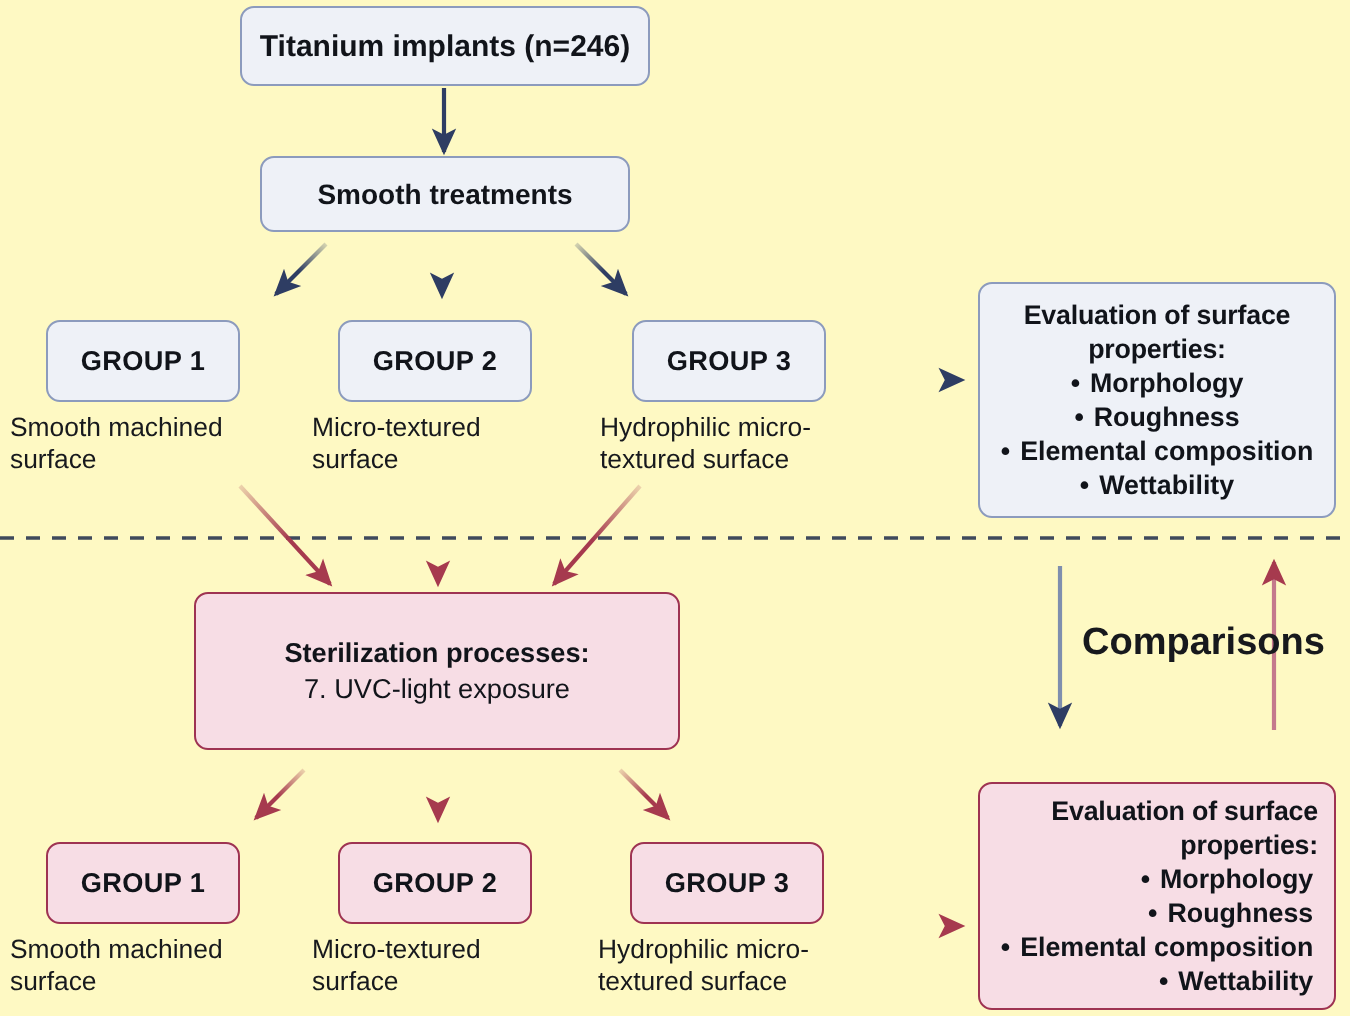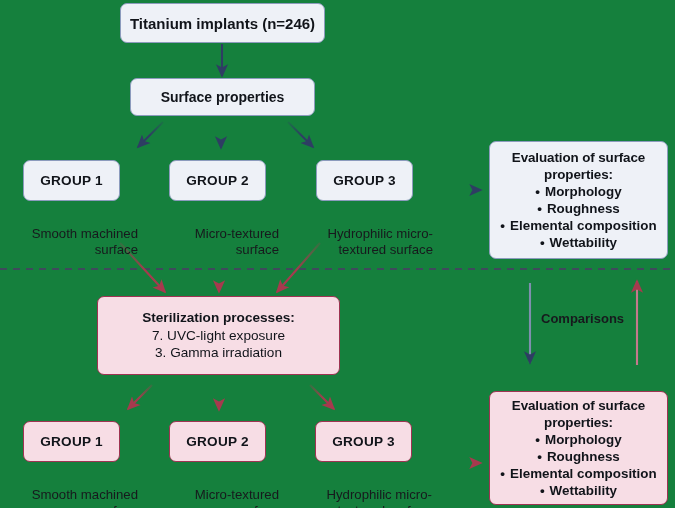--- a/index.html
+++ b/index.html
@@ -8,21 +8,21 @@
     background: #ffffff;
   }
   body {
     font-family: "Liberation Sans", sans-serif;
     -webkit-font-smoothing: antialiased;
   }
   #canvas {
     position: relative;
     width: 675px;
     height: 508px;
-    background: #15803d;
+    background: #fef9c3;
     overflow: hidden;
   }
   svg.layer {
     position: absolute;
     left: 0;
     top: 0;
     width: 675px;
     height: 508px;
     pointer-events: none;
   }
@@ -39,28 +39,28 @@
   }
   .blue {
     background: #eef1f7;
     border-color: #8c9bbd;
     color: #11141a;
   }
   .pink {
     background: #f7dde5;
     border-color: #9e3352;
     color: #11141a;
+    text-align: right;
   }
   .caption {
     position: absolute;
-    text-align: right;
+    text-align: left;
     font-size: 13.2px;
     color: #17191d;
     line-height: 1.22;
-    margin-top: 20px;
   }
   .eval-box {
     flex-direction: column;
     padding: 23px 8px;
     justify-content: center;
     line-height: 1.28;
   }
   .eval-title {
     font-weight: bold;
     font-size: 13.4px;
@@ -101,21 +101,21 @@
     font-weight: bold;
     font-size: 15px;
   }
   .sub-label {
     font-weight: bold;
     font-size: 14px;
   }
   .comparisons {
     position: absolute;
     font-weight: bold;
-    font-size: 13px;
+    font-size: 19px;
     color: #17191d;
     white-space: nowrap;
   }
 </style>
 </head>
 <body>
 
 <div id="canvas">
 
   <svg class="layer" viewBox="0 0 675 508">
@@ -193,21 +193,21 @@
     <line x1="530" y1="283" x2="530" y2="363" stroke="#7f8fae" stroke-width="2.1" marker-end="url(#ah-blue)"></line>
 
     <line x1="637" y1="365" x2="637" y2="281" stroke="#c4798c" stroke-width="2.1" marker-end="url(#ah-pink)"></line>
   </svg>
 
   <div class="node blue" style="left:120px; top:3px; width:205px; height:40px;">
     <span class="title-label">Titanium implants (n=246)</span>
   </div>
 
   <div class="node blue" style="left:130px; top:78px; width:185px; height:38px;">
-    <span class="sub-label">Surface properties</span>
+    <span class="sub-label">Smooth treatments</span>
   </div>
 
   <div class="node blue" style="left:23px; top:160px; width:97px; height:41px;">
     <span class="group-label">GROUP 1</span>
   </div>
   <div class="caption" style="left:5px; top:206px; width:133px;">Smooth machined surface</div>
 
   <div class="node blue" style="left:169px; top:160px; width:97px; height:41px;">
     <span class="group-label">GROUP 2</span>
   </div>
@@ -225,21 +225,20 @@
       <div class="li">Roughness</div>
       <div class="li">Elemental composition</div>
       <div class="li">Wettability</div>
     </div>
   </div>
 
   <div class="node pink ster-box" style="left:97px; top:296px; width:243px; height:79px;">
     <div class="ster-title">Sterilization processes:</div>
     <div class="ster-list">
       <div class="li">7.  UVC-light exposure</div>
-      <div class="li">3.  Gamma irradiation</div>
     </div>
   </div>
 
   <div class="node pink" style="left:23px; top:421px; width:97px; height:41px;">
     <span class="group-label">GROUP 1</span>
   </div>
   <div class="caption" style="left:5px; top:467px; width:133px;">Smooth machined surface</div>
 
   <div class="node pink" style="left:169px; top:421px; width:97px; height:41px;">
     <span class="group-label">GROUP 2</span>

